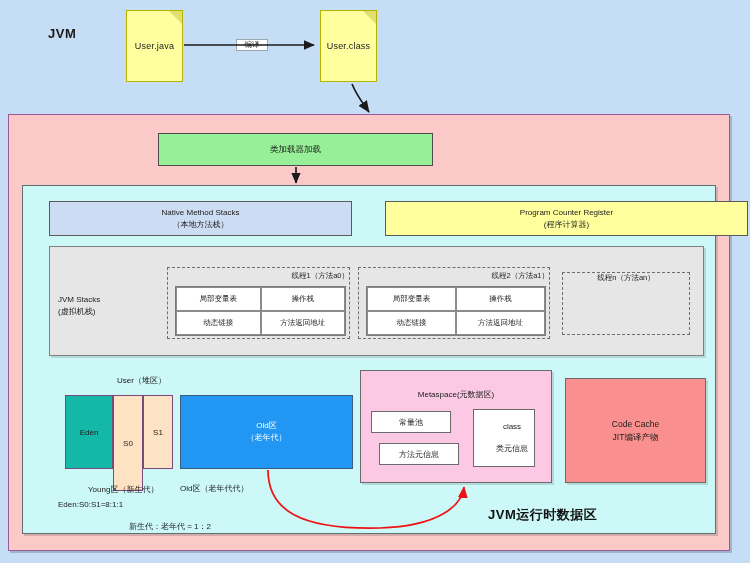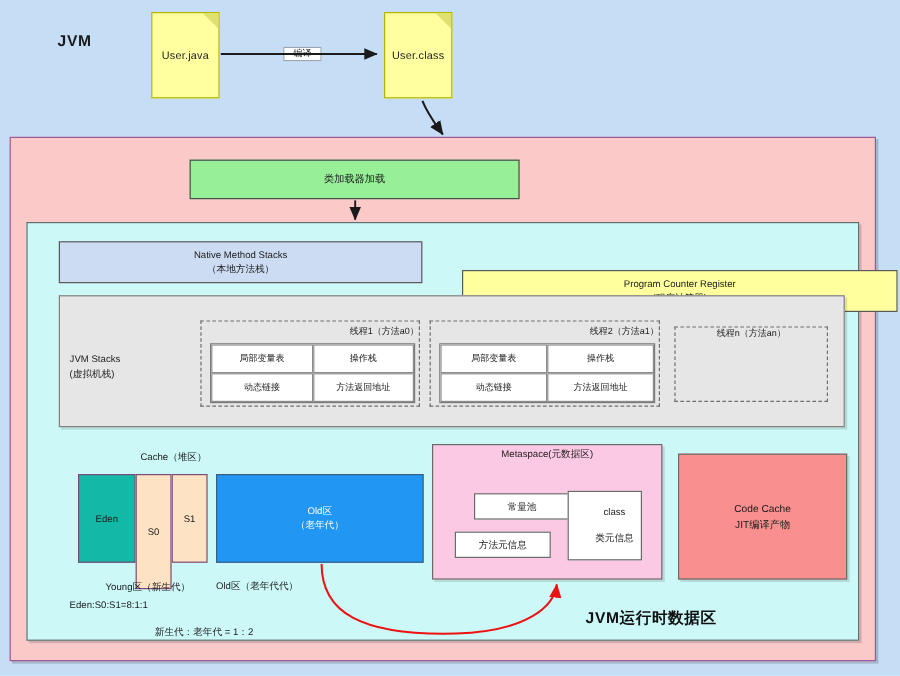--- a/index.html
+++ b/index.html
@@ -231,21 +231,21 @@
 
   <div class="abs runtime-area" style="left:22px; top:185px; width:694px; height:349px;"></div>
 
   <div class="runtime-label" style="left:488px; top:506px;">JVM运行时数据区</div>
 
   <div class="abs nms-box" style="left:49px; top:201px; width:303px; height:35px;">
     <span>Native Method Stacks</span>
     <span>（本地方法栈）</span>
   </div>
 
-  <div class="abs pcr-box" style="left:385px; top:201px; width:363px; height:35px;margin-top:24px;">
+  <div class="abs pcr-box" style="left:385px; top:201px; width:363px; height:35px;">
     <span>Program Counter Register</span>
     <span>(程序计算器)</span>
   </div>
 
   <div class="abs stacks-panel" style="left:49px; top:246px; width:655px; height:110px;"></div>
 
   <div class="stacks-label" style="left:58px; top:294px;">
     <div>JVM Stacks</div>
     <div>(虚拟机栈)</div>
   </div>
@@ -267,21 +267,21 @@
       <div class="frame-cell">操作栈</div>
       <div class="frame-cell">动态链接</div>
       <div class="frame-cell">方法返回地址</div>
     </div>
   </div>
 
   <div class="abs thread-dashed thread-n" style="left:562px; top:272px; width:128px; height:63px;">
     <span>线程n（方法an）</span>
   </div>
 
-  <div class="heap-caption" style="left:117px; top:375px;">Cache（堆区）</div>
+  <div class="heap-caption" style="left:117px; top:375px;">User（堆区）</div>
 
   <div class="abs eden" style="left:65px; top:395px; width:48px; height:74px;">
     <span>Eden</span>
   </div>
   <div class="abs surv" style="left:113px; top:395px; width:30px; height:96px;">
     <span>S0</span>
   </div>
   <div class="abs surv" style="left:143px; top:395px; width:30px; height:74px;">
     <span>S1</span>
   </div>
@@ -289,22 +289,22 @@
     <span>Old区</span>
     <span>（老年代）</span>
   </div>
 
   <div class="heap-note" style="left:88px; top:484px;">Young区（新生代）</div>
   <div class="heap-note" style="left:180px; top:483px;">Old区（老年代代）</div>
   <div class="heap-note" style="left:58px; top:500px;">Eden:S0:S1=8:1:1</div>
   <div class="heap-note" style="left:129px; top:521px;">新生代：老年代 = 1：2</div>
 
   <div class="abs metaspace" style="left:360px; top:370px; width:192px; height:113px;">
-    <div class="meta-title" style="top:2px;">Metaspace(元数据区)</div>
-    <div class="abs meta-cell" style="left:34px; top:40px; width:80px; height:22px;">
+    <div class="meta-title" style="top:18px;">Metaspace(元数据区)</div>
+    <div class="abs meta-cell" style="left:10px; top:40px; width:80px; height:22px;">
       <span>常量池</span>
     </div>
     <div class="abs meta-cell" style="left:18px; top:72px; width:80px; height:22px;">
       <span>方法元信息</span>
     </div>
     <div class="abs class-cell" style="left:112px; top:38px; width:62px; height:58px;padding-left:16px;">
       <span>class</span>
       <span>类元信息</span>
     </div>
   </div>

